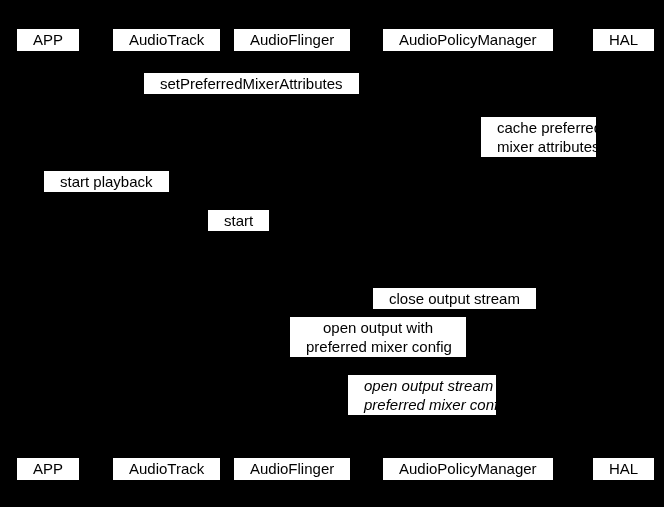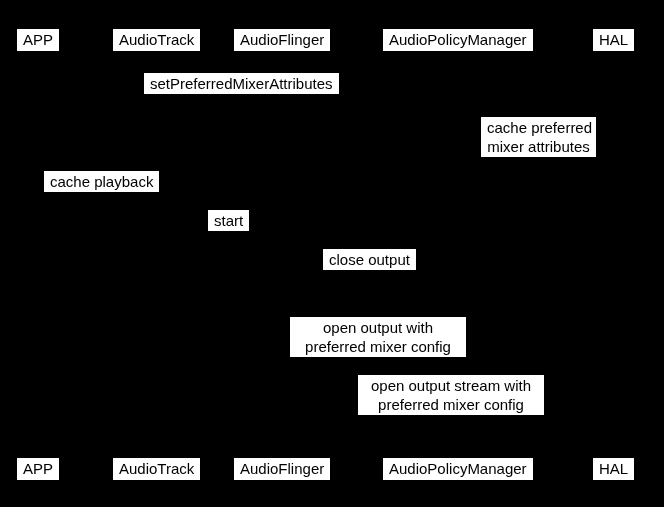--- a/index.html
+++ b/index.html
@@ -27,21 +27,21 @@
   }
 
   
   .label-box {
     position: absolute;
     background: #ffffff;
     color: #000000;
     font-size: 15px;
     line-height: 19px;
     white-space: pre;
-    padding: 1px 6px;
+    padding: 1px 16px;
     box-sizing: border-box;
   }
 
   .participant {
     font-size: 15px;
     line-height: 20px;
   }
 
   .message {
     font-size: 15px;
@@ -61,18 +61,18 @@
     <div class="label-box participant" style="left: 113px; top: 29px;">AudioTrack</div>
     <div class="label-box participant" style="left: 113px; top: 458px;">AudioTrack</div>
     <div class="label-box participant" style="left: 234px; top: 29px;">AudioFlinger</div>
     <div class="label-box participant" style="left: 234px; top: 458px;">AudioFlinger</div>
     <div class="label-box participant" style="left: 383px; top: 29px;">AudioPolicyManager</div>
     <div class="label-box participant" style="left: 383px; top: 458px;">AudioPolicyManager</div>
     <div class="label-box participant" style="left: 593px; top: 29px;">HAL</div>
     <div class="label-box participant" style="left: 593px; top: 458px;">HAL</div>
     <div class="label-box message" style="left: 144px; top: 73px;"><div>setPreferredMixerAttributes</div></div>
     <div class="label-box message msg-multiline" style="left: 481px; top: 117px; width: 115px;"><div>cache preferred</div><div>mixer attributes</div></div>
-    <div class="label-box message" style="left: 44px; top: 171px;"><div>cache playback</div></div>
+    <div class="label-box message" style="left: 44px; top: 171px;"><div>start playback</div></div>
     <div class="label-box message" style="left: 200px; top: 210px; margin-left: 8px;"><div>start</div></div>
-    <div class="label-box message" style="left: 323px; top: 249px;"><div>close output</div></div>
+    <div class="label-box message" style="left: 373px; top: 288px;"><div>close output stream</div></div>
     <div class="label-box message msg-multiline" style="left: 290px; top: 317px; width: 176px;"><div>open output with</div><div>preferred mixer config</div></div>
-    <div class="label-box message msg-multiline" style="left: 358px; top: 375px; width: 186px;"><div>open output stream with</div><div>preferred mixer config</div></div>
+    <div class="label-box message msg-multiline" style="left: 348px; top: 375px; width: 148px; font-style: italic;"><div>open output stream with</div><div>preferred mixer config</div></div>
   </div>
 
 </body></html>

